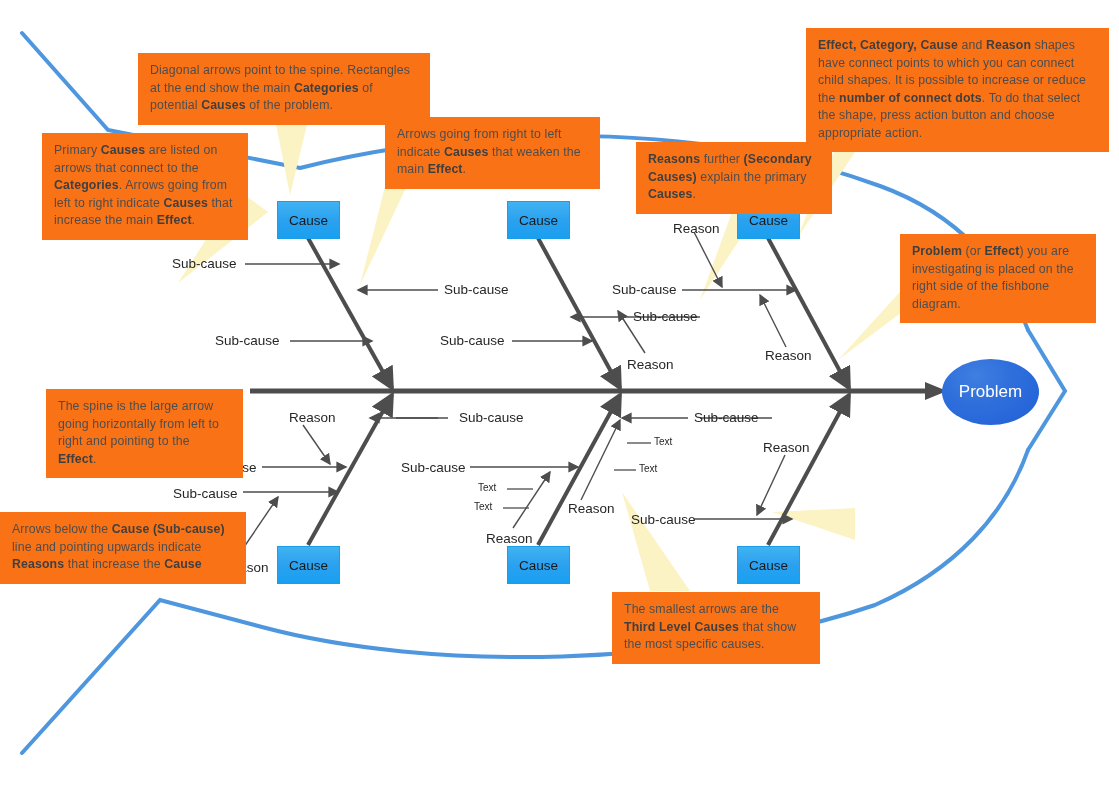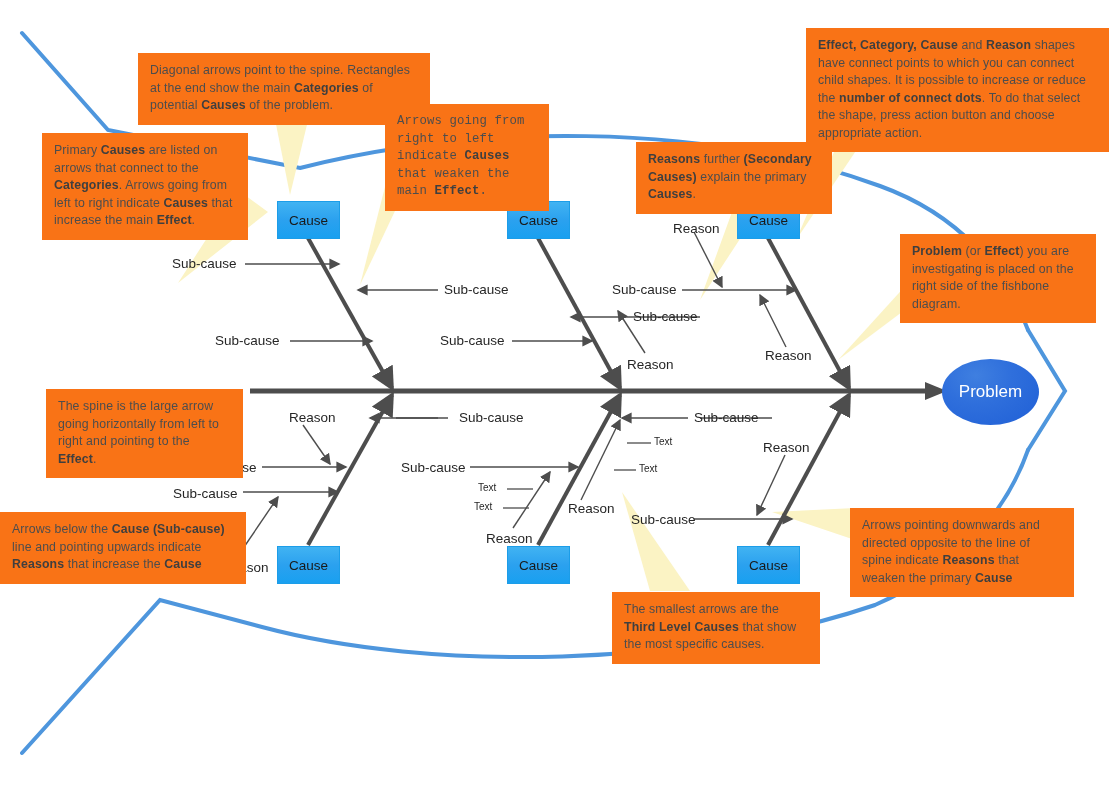--- a/index.html
+++ b/index.html
@@ -257,21 +257,21 @@
   <div class="dlabel" style="left:763px; top:441px;">Reason</div>
 
   <div class="note" style="left:102px; top:53px; width:292px;margin-left:36px;">
     <span>Diagonal arrows point to the spine. Rectangles at the end show the main <b>Categories</b> of potential <b>Causes</b> of the problem.</span>
   </div>
 
   <div class="note" style="left:42px; top:133px; width:206px;">
     <span>Primary <b>Causes</b> are listed on arrows that connect to the <b>Categories</b>. Arrows going from left to right indicate <b>Causes</b> that increase the main <b>Effect</b>.</span>
   </div>
 
-  <div class="note" style="left:385px; top:104px; width:164px;font-family:Liberation Mono, monospace;">
+  <div class="note" style="left:385px; top:117px; width:215px;">
     <span>Arrows going from right to left indicate <b>Causes</b> that weaken the main <b>Effect</b>.</span>
   </div>
 
   <div class="note" style="left:636px; top:142px; width:196px;">
     <span><b>Reasons</b> further <b>(Secondary Causes)</b> explain the primary <b>Causes</b>.</span>
   </div>
 
   <div class="note" style="left:806px; top:28px; width:303px;">
     <span><b>Effect, Category, Cause</b> and <b>Reason</b> shapes have connect points to which you can connect child shapes. It is possible to increase or reduce the <b>number of connect dots</b>. To do that select the shape, press action button and choose appropriate action.</span>
   </div>
@@ -285,17 +285,14 @@
   </div>
 
   <div class="note" style="left:0px; top:512px; width:246px;">
     <span>Arrows below the <b>Cause (Sub-cause)</b> line and pointing upwards indicate <b>Reasons</b> that increase the <b>Cause</b></span>
   </div>
 
   <div class="note" style="left:612px; top:592px; width:208px;">
     <span>The smallest arrows are the <b>Third Level Causes</b> that show the most specific causes.</span>
   </div>
 
-  <div class="note" style="left:850px; top:508px; width:224px;">
-    <span>Arrows pointing downwards and directed opposite to the line of spine indicate <b>Reasons</b> that weaken the primary <b>Cause</b></span>
-  </div>
 
 </div>
 
 </body></html>

